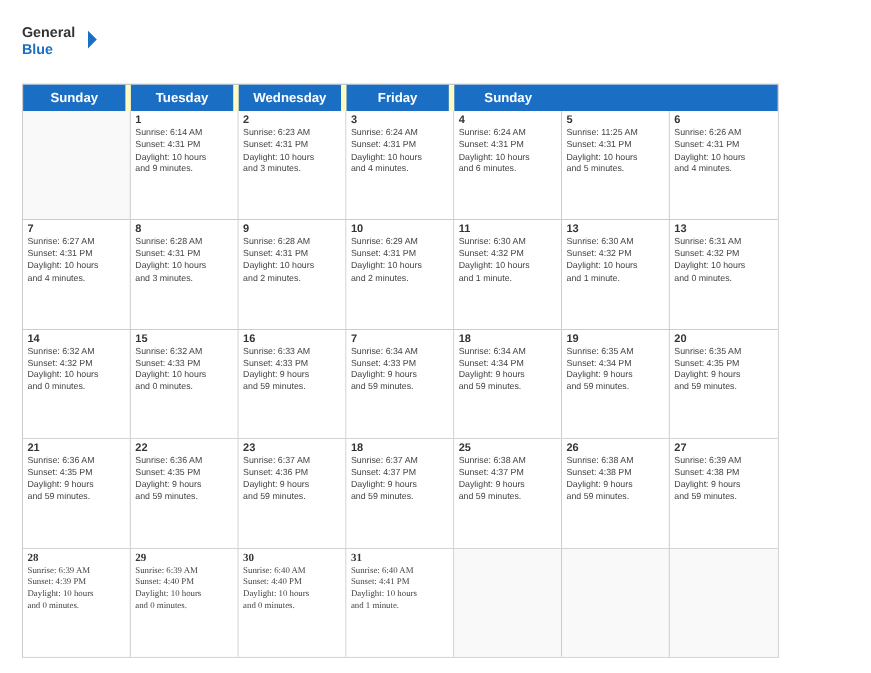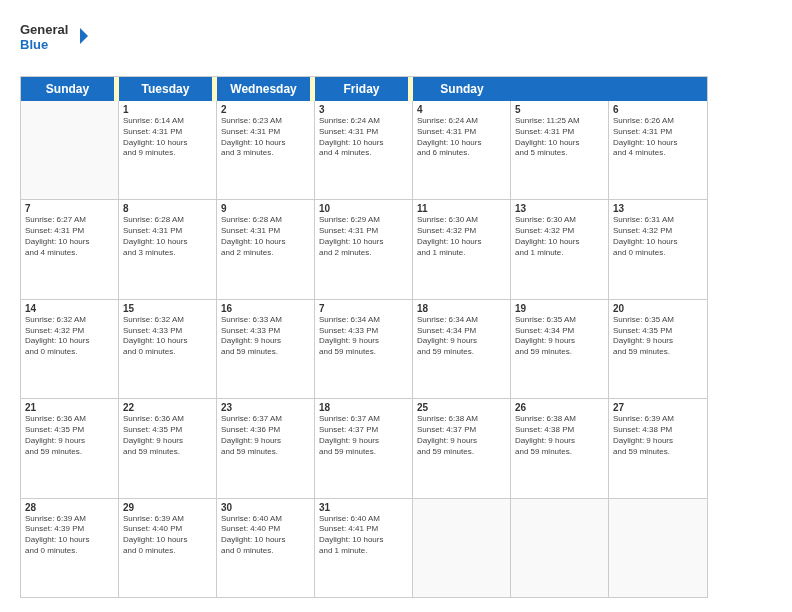--- a/index.html
+++ b/index.html
@@ -67,21 +67,21 @@
       flex: 1;
       display: flex;
       flex-direction: column;
     }
     .cal-row {
       display: grid;
       grid-template-columns: repeat(7, 1fr);
       flex: 1;
       border-bottom: 1px solid #ccc;
     }
-    .cal-row:last-child { border-bottom: none; }
+    .cal-row:last-child { border-bottom: none; font-family: Liberation Serif, serif; }
     .cal-cell {
       border-right: 1px solid #ccc;
       padding: 3px 4px;
       font-size: 8.5px;
       color: #333;
       vertical-align: top;
       background: #fff;
       min-height: 0;
     }
     .cal-cell:last-child { border-right: none; }

